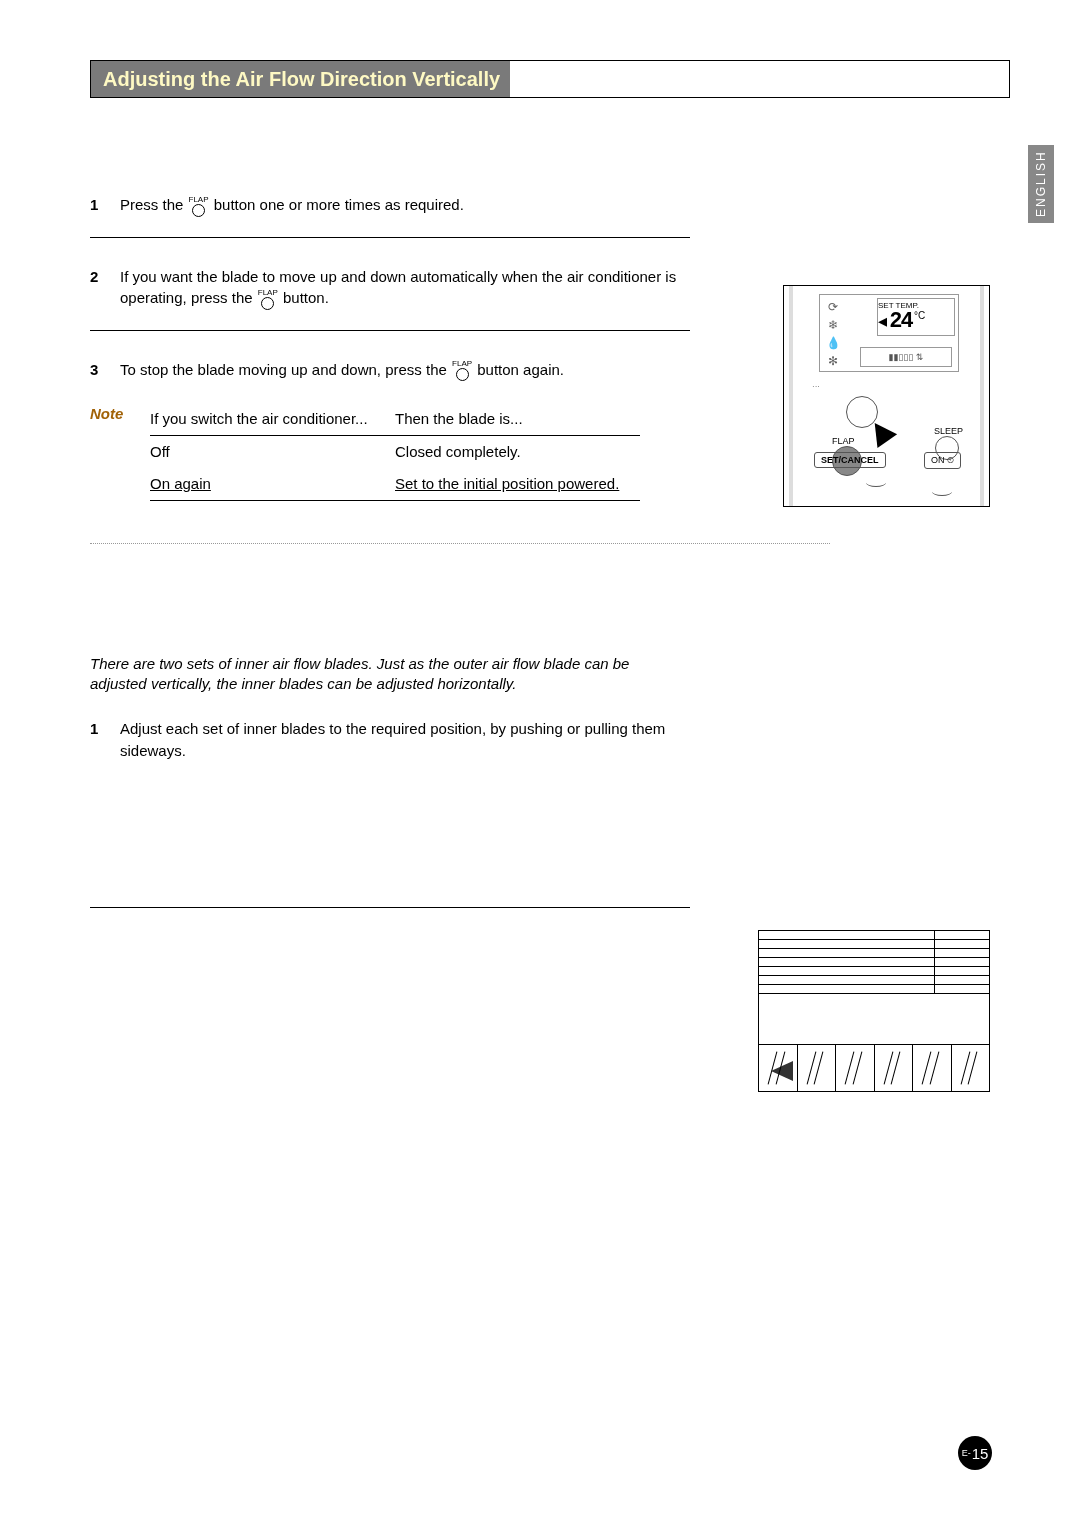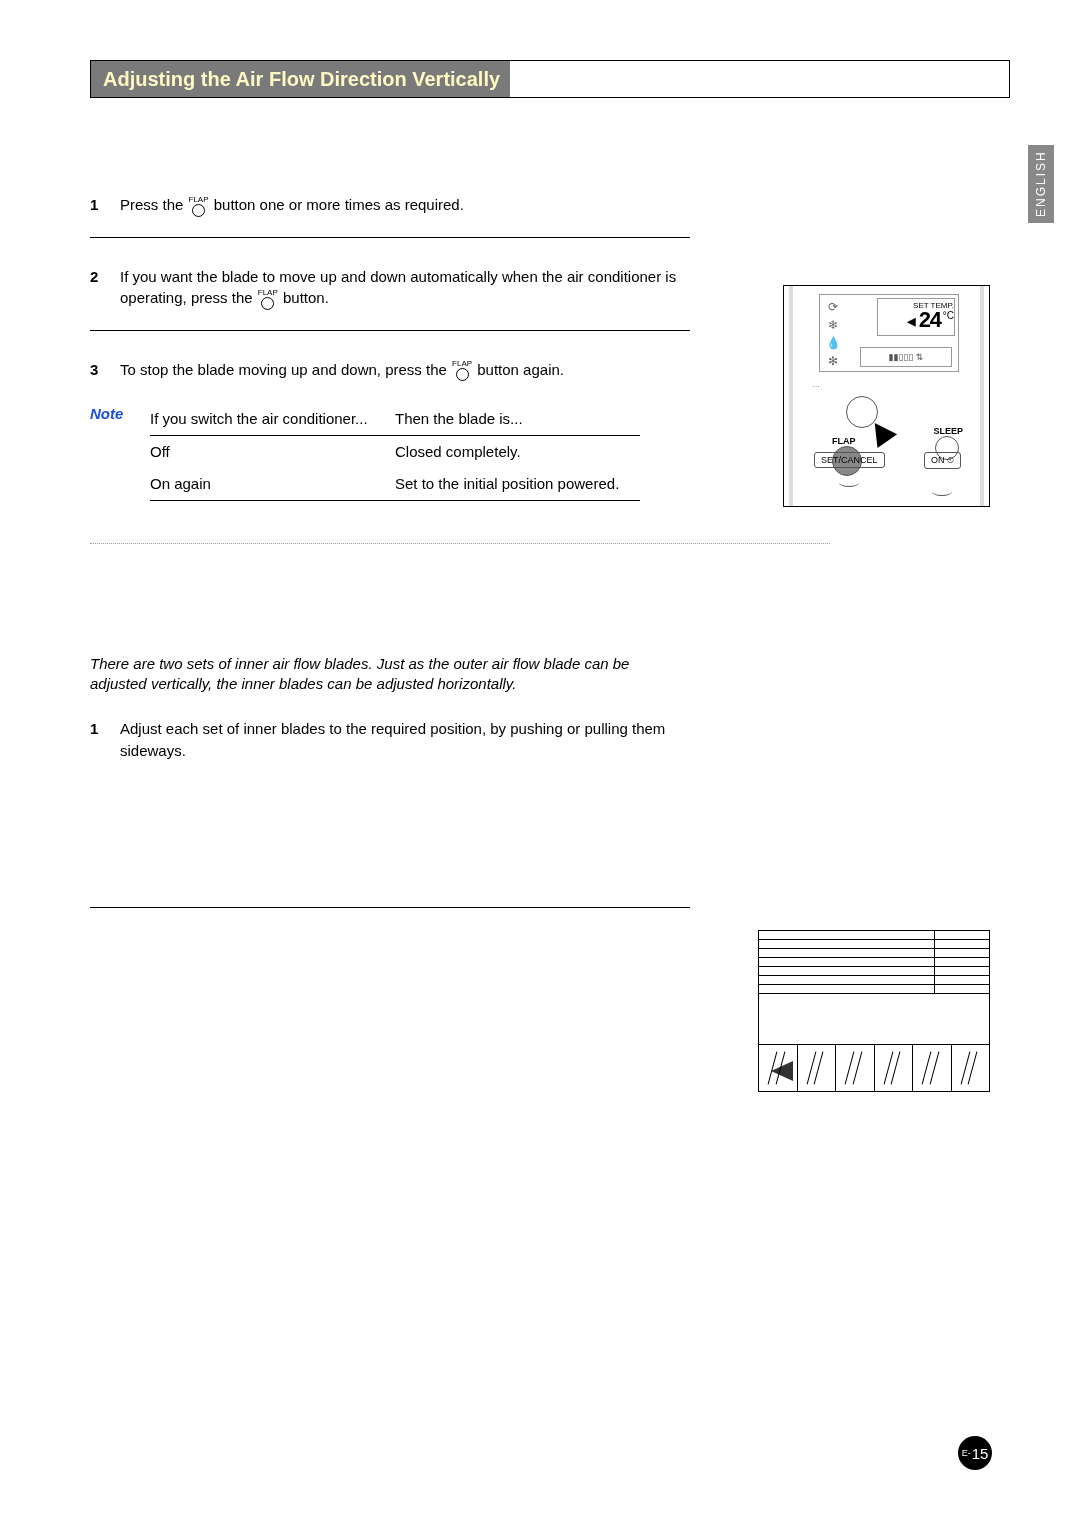--- a/index.html
+++ b/index.html
@@ -92,21 +92,21 @@
     margin: 0 1px;
   }
   .flap-inline .circ {
     width: 11px; height: 11px;
     border: 1px solid #000;
     border-radius: 50%;
   }
   .note-label {
     width: 60px;
     font-style: italic;
-    color: #1d4ed8;
+    color: #a16207;
     font-weight: bold;
   }
   .note-grid {
     width: 490px;
     border-bottom: 1px solid #000;
   }
   .note-grid .row {
     display: flex;
     padding: 5px 0;
     align-items: center;
@@ -140,21 +140,21 @@
     width: 140px; height: 78px;
     border: 1px solid #999;
     box-sizing: border-box;
   }
   .remote .lcd .temp-box {
     position: absolute;
     top: 3px; right: 3px;
     border: 1px solid #999;
     width: 78px; height: 38px;
     font-size: 8px;
-    text-align: right;
+    text-align: left;
     padding-top: 2px;
     box-sizing: border-box;
   }
   .remote .lcd .temp-box .deg {
     font-family: "Courier New", monospace;
     font-size: 22px;
     font-weight: bold;
     line-height: 22px;
     letter-spacing: -2px;
   }
@@ -204,21 +204,21 @@
     width: 0; height: 0;
     border-left: 12px solid transparent;
     border-right: 12px solid transparent;
     border-bottom: 22px solid #000;
     top: 135px; left: 85px;
     transform: rotate(-35deg);
   }
   .remote .lbl {
     position: absolute;
     font-size: 9px;
-    font-weight: bold;
+    font-weight: normal;
   }
   .remote .lbl.flap { top: 150px; left: 48px; }
   .remote .lbl.sleep { top: 140px; right: 26px; }
   .remote .bottom-row {
     position: absolute;
     bottom: 10px; left: 30px; right: 28px;
     display: flex; justify-content: space-between;
     font-size: 9px;
   }
   .remote .bottom-row .box {
@@ -373,21 +373,21 @@
     <div class="note-label">Note</div>
     <div class="note-grid">
       <div class="row hdr">
         <div class="c1">If you switch the air conditioner...</div>
         <div class="c2">Then the blade is...</div>
       </div>
       <div class="row">
         <div class="c1">Off</div>
         <div class="c2">Closed completely.</div>
       </div>
-      <div class="row" style="border-top:0;">
+      <div class="row" style="border-top:0;text-decoration:underline;">
         <div class="c1">On again</div>
         <div class="c2">Set to the initial position powered.</div>
       </div>
     </div>
   </div>
 
   <div class="dotted"></div>
 
   <div class="remote">
     <div class="strip l"></div>
@@ -410,21 +410,21 @@
       <div class="bars">▮▮▯▯▯ ⇅</div>
     </div>
     <div class="dots">···</div>
     <div class="btn blank-btn"></div>
     <div class="arrow"></div>
     <div class="lbl flap">FLAP</div>
     <div class="btn flap-btn"></div>
     <div class="lbl sleep">SLEEP</div>
     <div class="btn sleep-btn"></div>
     <div class="bottom-row">
-      <div style="display:flex;flex-direction:column;align-items:center;gap:10px;">
+      <div style="display:flex;flex-direction:column;align-items:flex-end;gap:10px;font-weight:bold;">
         <div class="box">SET/CANCEL</div>
         <div class="arc"></div>
       </div>
       <div style="display:flex;flex-direction:column;align-items:center;gap:18px;">
         <div class="box">ON ⏲</div>
         <div class="arc"></div>
       </div>
     </div>
   </div>
 

